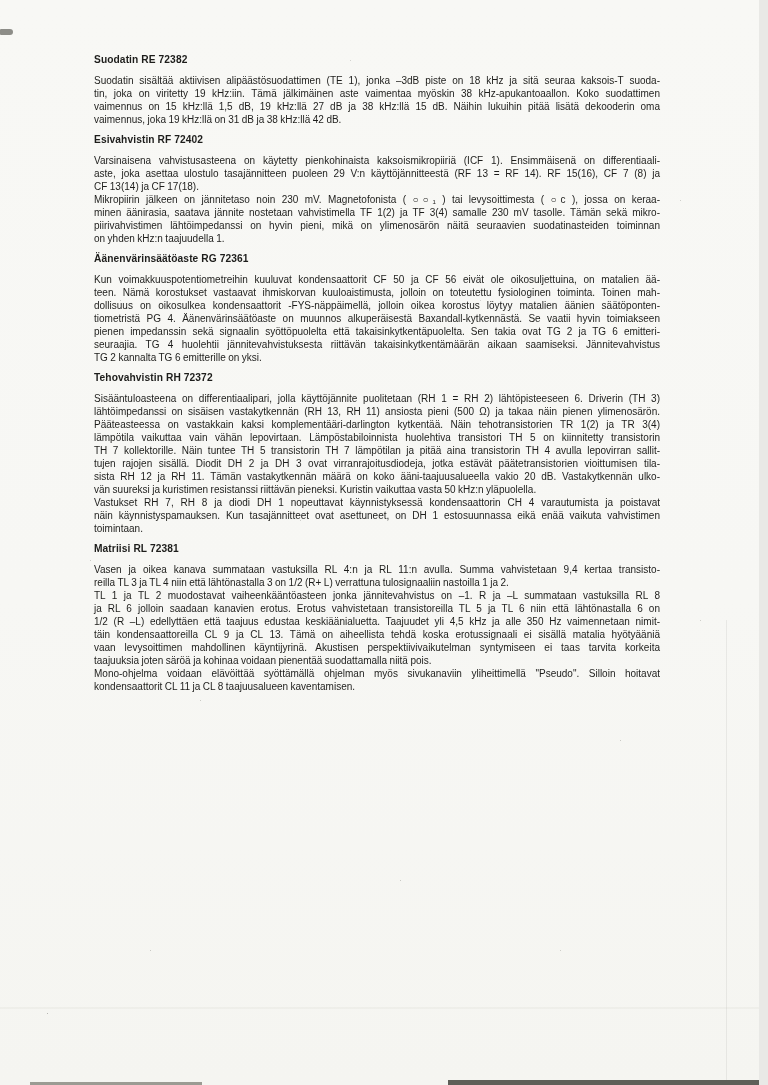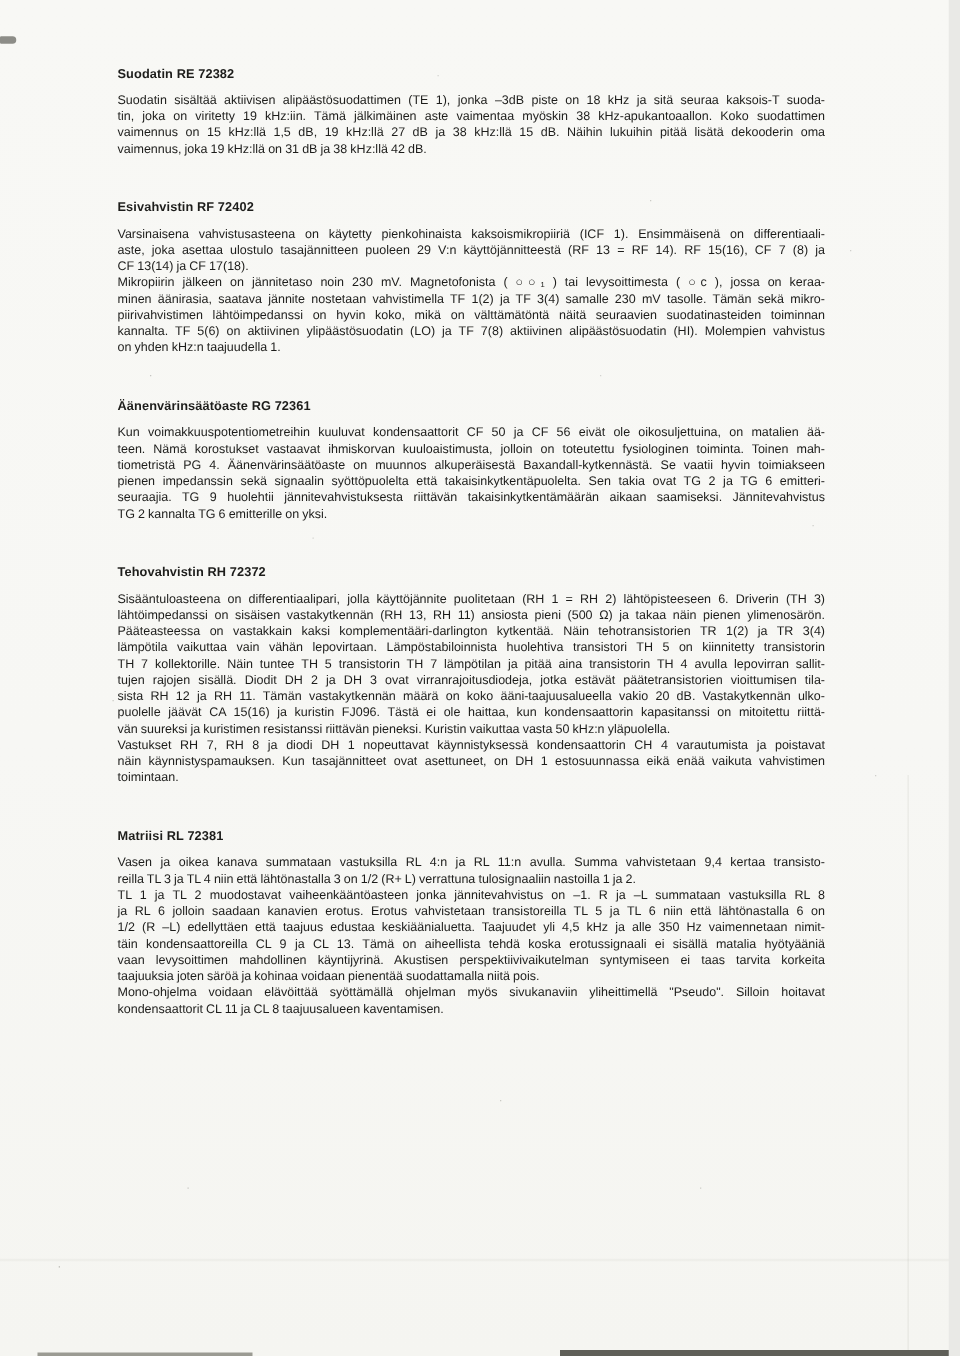--- a/index.html
+++ b/index.html
@@ -18,21 +18,21 @@
     color: var(--ink, #1d1d1b);
     text-decoration: underline;
   }
   
   .text-block {
     position: absolute;
     left: 94px;
     top: 53px;
     width: 566px;
   }
-  .doc-section { margin-top: 34px; }
+  .doc-section { margin-top: 7px; }
   .doc-section:first-child { margin-top: 0; }
   .doc-section h2 {
     margin: 0 0 8px 0;
     font-size: 10.2px;
     line-height: 13px;
     font-weight: 700;
     letter-spacing: 0.1px;
     color: var(--ink, #1d1d1b);
   }
   .para { margin: 0; }
@@ -122,47 +122,46 @@
       <section class="doc-section">
         <h2>Esivahvistin RF 72402</h2>
         <div class="para">
           <div class="line">Varsinaisena vahvistusasteena on käytetty pienkohinaista kaksoismikropiiriä (ICF 1). Ensimmäisenä on differentiaali-</div>
           <div class="line">aste, joka asettaa ulostulo tasajännitteen puoleen 29 V:n käyttöjännitteestä (RF 13 = RF 14). RF 15(16), CF 7 (8) ja</div>
           <div class="line">CF 13(14) ja CF 17(18).</div>
         </div>
         <div class="para">
           <div class="line">Mikropiirin jälkeen on jännitetaso noin 230 mV. Magnetofonista ( ○○₁ ) tai levysoittimesta ( ○c ), jossa on keraa-</div>
           <div class="line">minen äänirasia, saatava jännite nostetaan vahvistimella TF 1(2) ja TF 3(4) samalle 230 mV tasolle. Tämän sekä mikro-</div>
-          <div class="line">piirivahvistimen lähtöimpedanssi on hyvin koko, mikä on välttämätöntä näitä seuraavien suodatinasteiden toiminnan</div>
-          <div class="line">kannalta. TF 5(6) on aktiivinen ylipäästösuodatin (LO) ja TF 7(8) aktiivinen alipäästösuodatin (HI). Molempien vahvistus</div>
+          <div class="line">piirivahvistimen lähtöimpedanssi on hyvin pieni, mikä on ylimenosärön näitä seuraavien suodatinasteiden toiminnan</div>
           <div class="line">on yhden kHz:n taajuudella 1.</div>
         </div>
       </section>
       <section class="doc-section">
         <h2>Äänenvärinsäätöaste RG 72361</h2>
         <div class="para">
           <div class="line">Kun voimakkuuspotentiometreihin kuuluvat kondensaattorit CF 50 ja CF 56 eivät ole oikosuljettuina, on matalien ää-</div>
           <div class="line">teen. Nämä korostukset vastaavat ihmiskorvan kuuloaistimusta, jolloin on toteutettu fysiologinen toiminta. Toinen mah-</div>
+          <div class="line">dollisuus on oikosulkea kondensaattorit -FYS-näppäimellä, jolloin oikea korostus löytyy matalien äänien säätöponten-</div>
           <div class="line">tiometristä PG 4. Äänenvärinsäätöaste on muunnos alkuperäisestä Baxandall-kytkennästä. Se vaatii hyvin toimiakseen</div>
           <div class="line">pienen impedanssin sekä signaalin syöttöpuolelta että takaisinkytkentäpuolelta. Sen takia ovat TG 2 ja TG 6 emitteri-</div>
-          <div class="line">seuraajia. TG 9 huolehtii jännitevahvistuksesta riittävän takaisinkytkentämäärän aikaan saamiseksi. Jännitevahvistus</div>
+          <div class="line">seuraajia. TG 4 huolehtii jännitevahvistuksesta riittävän takaisinkytkentämäärän aikaan saamiseksi. Jännitevahvistus</div>
           <div class="line">TG 2 kannalta TG 6 emitterille on yksi.</div>
         </div>
       </section>
       <section class="doc-section">
         <h2>Tehovahvistin RH 72372</h2>
         <div class="para">
           <div class="line">Sisääntuloasteena on differentiaalipari, jolla käyttöjännite puolitetaan (RH 1 = RH 2) lähtöpisteeseen 6. Driverin (TH 3)</div>
           <div class="line">lähtöimpedanssi on sisäisen vastakytkennän (RH 13, RH 11) ansiosta pieni (500 Ω) ja takaa näin pienen ylimenosärön.</div>
           <div class="line">Pääteasteessa on vastakkain kaksi komplementääri-darlington kytkentää. Näin tehotransistorien TR 1(2) ja TR 3(4)</div>
           <div class="line">lämpötila vaikuttaa vain vähän lepovirtaan. Lämpöstabiloinnista huolehtiva transistori TH 5 on kiinnitetty transistorin</div>
           <div class="line">TH 7 kollektorille. Näin tuntee TH 5 transistorin TH 7 lämpötilan ja pitää aina transistorin TH 4 avulla lepovirran sallit-</div>
           <div class="line">tujen rajojen sisällä. Diodit DH 2 ja DH 3 ovat virranrajoitusdiodeja, jotka estävät päätetransistorien vioittumisen tila-</div>
           <div class="line">sista RH 12 ja RH 11. Tämän vastakytkennän määrä on koko ääni-taajuusalueella vakio 20 dB. Vastakytkennän ulko-</div>
-          <div class="line">puolelle jäävät CA 15(16) ja kuristin FJ096. Tästä ei ole haittaa, kun kondensaattorin kapasitanssi on mitoitettu riittä-</div>
           <div class="line">vän suureksi ja kuristimen resistanssi riittävän pieneksi. Kuristin vaikuttaa vasta 50 kHz:n yläpuolella.</div>
         </div>
         <div class="para">
           <div class="line">Vastukset RH 7, RH 8 ja diodi DH 1 nopeuttavat käynnistyksessä kondensaattorin CH 4 varautumista ja poistavat</div>
           <div class="line">näin käynnistyspamauksen. Kun tasajännitteet ovat asettuneet, on DH 1 estosuunnassa eikä enää vaikuta vahvistimen</div>
           <div class="line">toimintaan.</div>
         </div>
       </section>
       <section class="doc-section">
         <h2>Matriisi RL 72381</h2>

